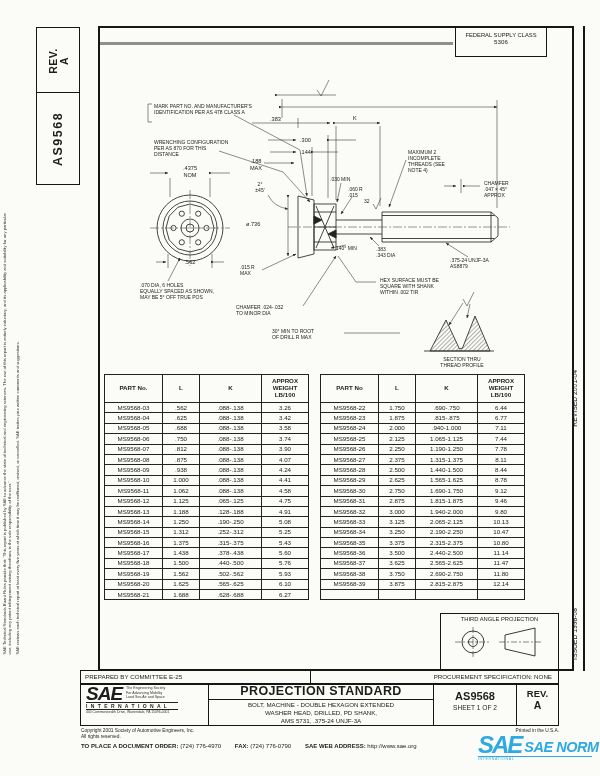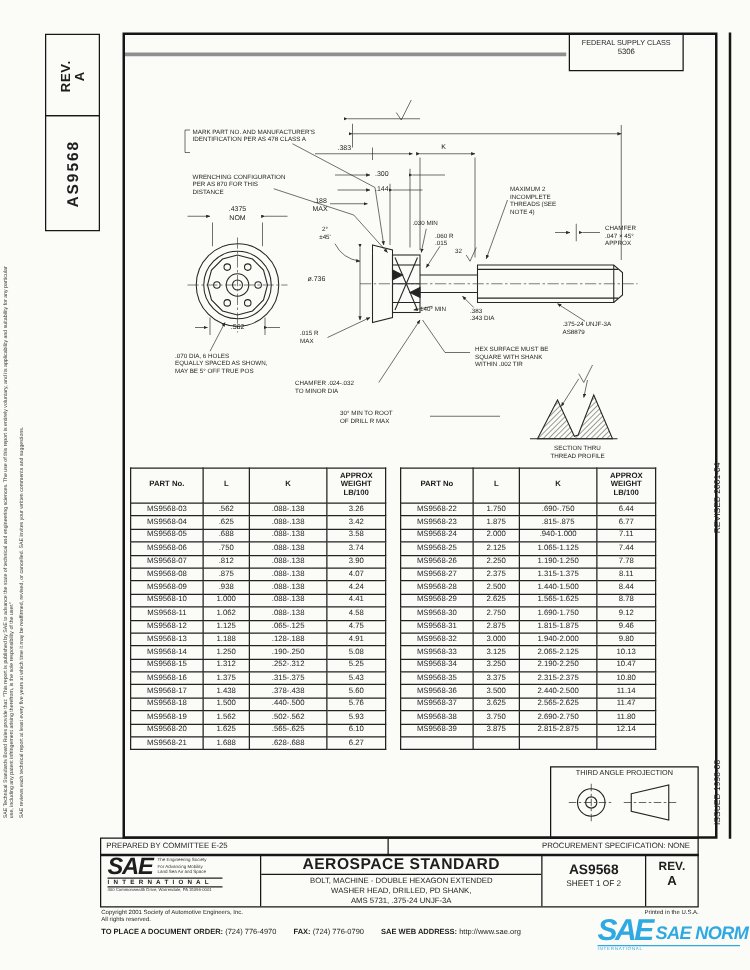--- a/index.html
+++ b/index.html
@@ -508,21 +508,21 @@
         <span style="font-weight:bold;font-style:italic;font-size:19px;line-height:.85;letter-spacing:-1px;">SAE</span>
         <span class="tiny" style="white-space:pre-line;margin-left:4px;font-size:3.6px;">The Engineering Society
 For Advancing Mobility
 Land Sea Air and Space</span>
       </div>
       <div style="font-size:5px;font-weight:bold;letter-spacing:1px;border-top:1px solid #222;border-bottom:1px solid #222;width:92px;">I N T E R N A T I O N A L</div>
       <div class="tiny" style="font-size:3.4px;width:110px;">400 Commonwealth Drive, Warrendale, PA 15096-0001</div>
     </div>
 
     <div class="cell" style="width:225px;border-right:1.6px solid #161616;">
-      <div class="ctr" style="font-size:12.5px;font-weight:bold;letter-spacing:.4px;border-bottom:1.4px solid #161616;line-height:1.15;">AEROSPACE STANDARD</div>
+      <div class="ctr" style="font-size:12.5px;font-weight:bold;letter-spacing:.4px;border-bottom:1.4px solid #161616;line-height:1.15;">PROJECTION STANDARD</div>
       <div class="ctr" style="font-size:6.2px;white-space:pre-line;line-height:1.3;padding-top:1px;">BOLT, MACHINE - DOUBLE HEXAGON EXTENDED
 WASHER HEAD, DRILLED, PD SHANK,
 AMS 5731, .375-24 UNJF-3A</div>
     </div>
 
     <div class="cell ctr" style="width:83px;border-right:1.6px solid #161616;padding-top:6px;">
       <div style="font-size:11px;font-weight:bold;">AS9568</div>
       <div style="font-size:6.6px;margin-top:2px;">SHEET 1 OF 2</div>
     </div>
 

